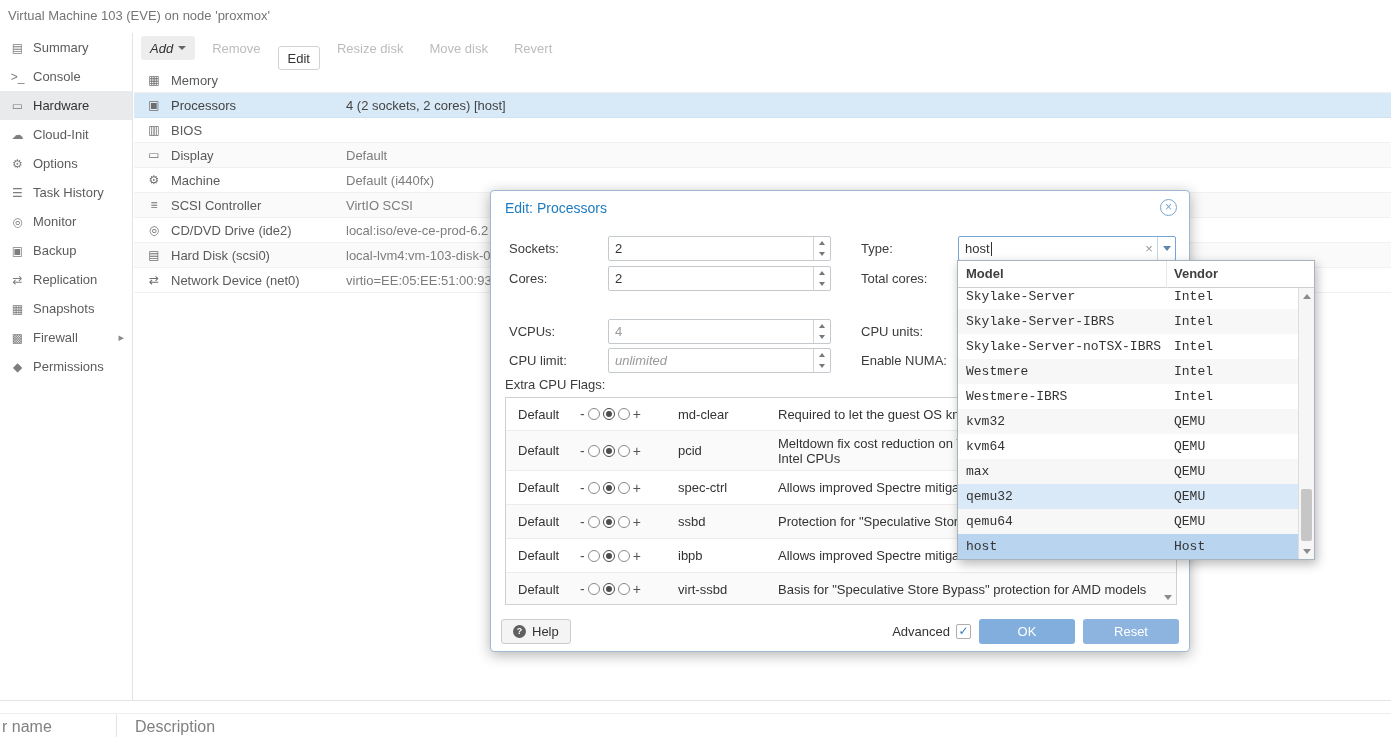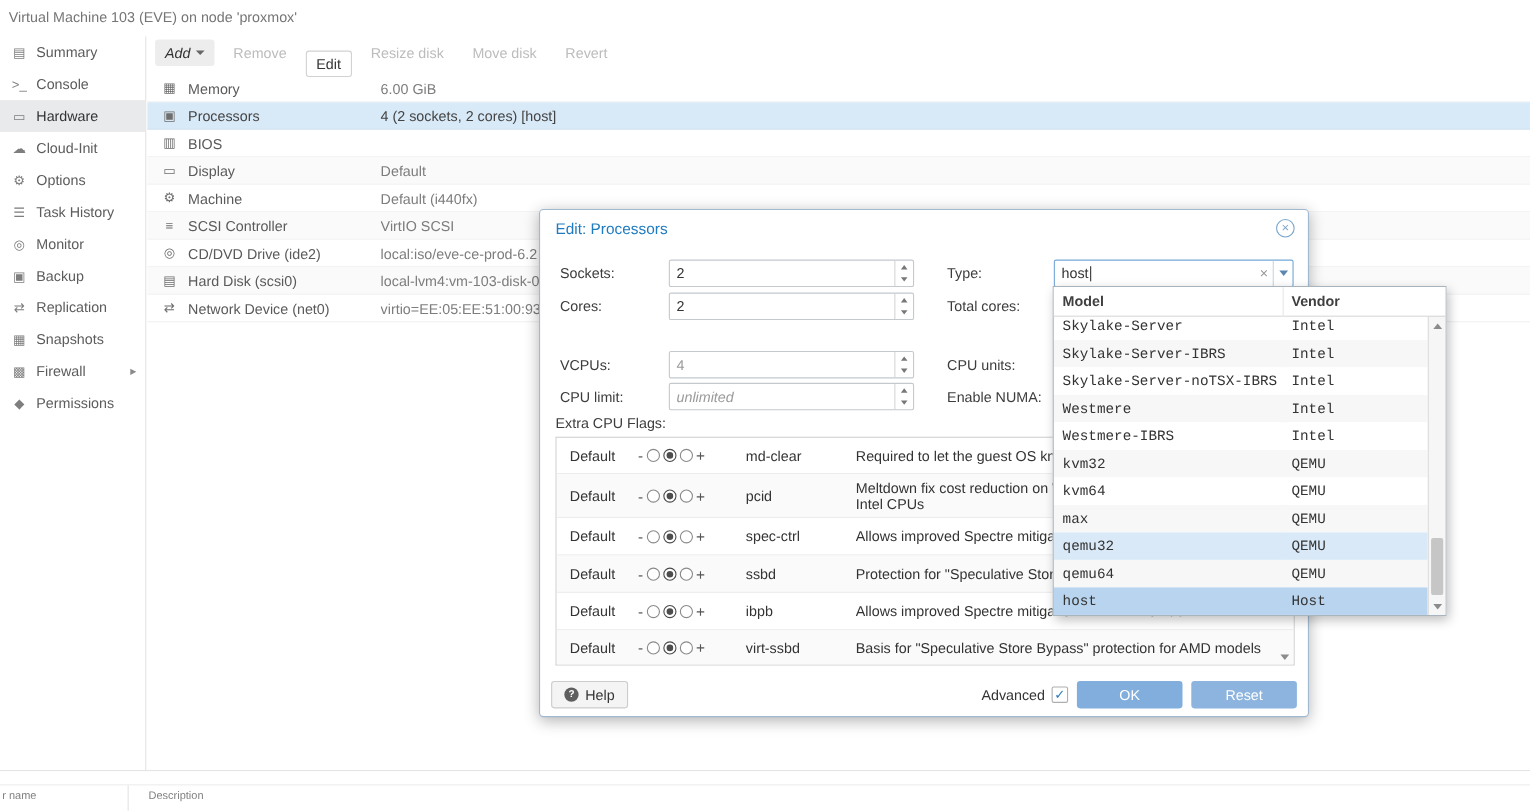--- a/index.html
+++ b/index.html
@@ -31,21 +31,21 @@
   .hw-row { height:25px; display:flex; align-items:center; padding-left:12px; border-bottom:1px solid #f1f1f1; background:#fff; }
   .hw-row.alt { background:#fafafa; }
   .hw-row.selected { background:#d8e9f7; border-bottom-color:#cfe2f2; }
   .hw-icon { width:16px; margin-right:9px; color:#6e6e6e; font-size:12px; text-align:center; }
   .hw-name { width:175px; color:#5a5a5a; }
   .hw-value { flex:1; color:#7d7d7d; white-space:nowrap; overflow:hidden; }
   .hw-row.selected .hw-name, .hw-row.selected .hw-value { color:#444; }
 
   
   .page-footer { position:absolute; left:0; right:0; top:700px; height:37px; background:#fff; border-top:1px solid #e4e4e4; z-index:5; }
-  .log-header { margin-top:12px; height:25px; border-top:1px solid #ededed; display:flex; color:#808080; font-size:10px; }
+  .log-header { margin-top:12px; height:25px; border-top:1px solid #ededed; display:flex; color:#808080; font-size:16px; }
   .log-c1 { width:117px; border-right:1px solid #e3e3e3; padding:4px 0 0 2px; overflow:hidden; white-space:nowrap; }
   .log-c2 { padding:4px 0 0 18px; }
 
   
   .modal { position:absolute; left:490px; top:190px; width:700px; height:462px; background:#fff; border:1px solid #9fb9d0; border-radius:4px; box-shadow:0 3px 14px rgba(0,0,0,.3); z-index:30; }
   .m-title { position:absolute; left:14px; top:9px; color:#1e7bbf; font-size:14px; }
   .m-close { position:absolute; right:12px; top:8px; width:17px; height:17px; border:1.5px solid #7aa6cc; border-radius:50%; color:#7aa6cc; font-size:12px; line-height:14px; text-align:center; cursor:pointer; }
   .m-label { position:absolute; height:25px; line-height:25px; color:#3c3c3c; }
   .field { position:absolute; height:25px; background:#fff; border:1px solid #c4c9ce; border-radius:2px; display:flex; align-items:center; }
   .field .val { flex:1; padding-left:6px; color:#333; white-space:nowrap; overflow:hidden; }
@@ -184,21 +184,20 @@
         </span>
       <span class="tb-btn disabled">
           <span>Revert</span>
         </span>
     </div>
 
     <div class="hw-rows">
       <div class="hw-row">
           <span class="hw-icon">▦</span>
           <span class="hw-name">Memory</span>
-          <span class="hw-value">6.00 GiB</span>
         </div>
       <div class="hw-row selected">
           <span class="hw-icon">▣</span>
           <span class="hw-name">Processors</span>
           <span class="hw-value">4 (2 sockets, 2 cores) [host]</span>
         </div>
       <div class="hw-row">
           <span class="hw-icon">▥</span>
           <span class="hw-name">BIOS</span>
         </div>

